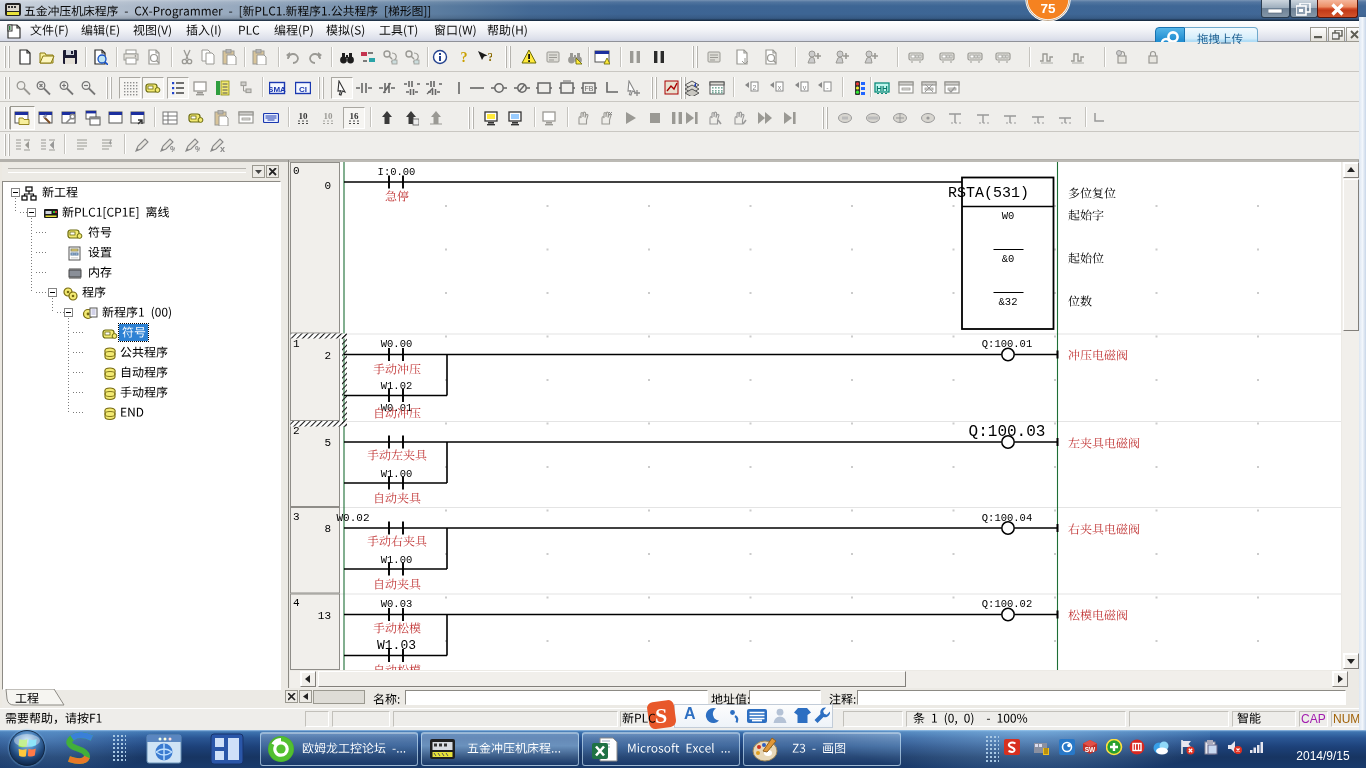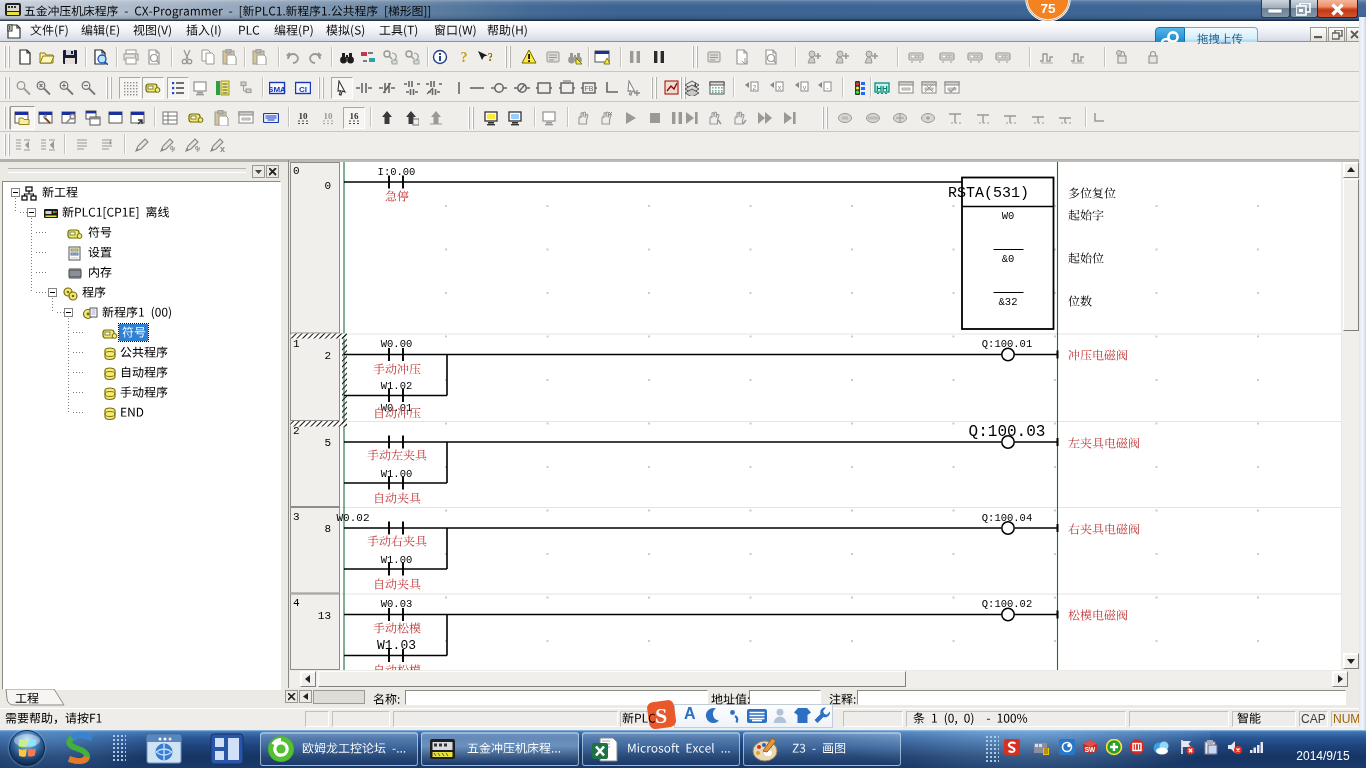--- a/index.html
+++ b/index.html
@@ -1084,21 +1084,21 @@
     <div style="position:absolute;left:305px;top:711px;width:24px;height:16px;border:1px solid #c2c0ba;border-right-color:#fff;border-bottom-color:#fff;"></div>
     <div style="position:absolute;left:332px;top:711px;width:58px;height:16px;border:1px solid #c2c0ba;border-right-color:#fff;border-bottom-color:#fff;"></div>
     <div style="position:absolute;left:393px;top:711px;width:225px;height:16px;border:1px solid #c2c0ba;border-right-color:#fff;border-bottom-color:#fff;"></div>
     <div style="position:absolute;left:620px;top:711px;width:120px;height:16px;border:1px solid #c2c0ba;border-right-color:#fff;border-bottom-color:#fff;"></div>
     <div style="position:absolute;left:843px;top:711px;width:60px;height:16px;border:1px solid #c2c0ba;border-right-color:#fff;border-bottom-color:#fff;"></div>
     <div style="position:absolute;left:906px;top:711px;width:220px;height:16px;border:1px solid #c2c0ba;border-right-color:#fff;border-bottom-color:#fff;"></div>
     <div style="position:absolute;left:1129px;top:711px;width:100px;height:16px;border:1px solid #c2c0ba;border-right-color:#fff;border-bottom-color:#fff;"></div>
     <div style="position:absolute;left:1232px;top:711px;width:64px;height:16px;border:1px solid #c2c0ba;border-right-color:#fff;border-bottom-color:#fff;"></div>
     <div style="position:absolute;left:1299px;top:711px;width:29px;height:16px;border:1px solid #c2c0ba;border-right-color:#fff;border-bottom-color:#fff;"></div>
     <div style="position:absolute;left:1331px;top:711px;width:34px;height:16px;border:1px solid #c2c0ba;border-right-color:#fff;border-bottom-color:#fff;"></div>
-    <div style="position:absolute;left:1301px;top:712px;font-size:12px;color:#404040">CAP</div>
+    <div style="position:absolute;left:1301px;top:712px;font-size:12px;color:#a21caf">CAP</div>
     <div style="position:absolute;left:1333px;top:712px;font-size:12px;color:#a16207">NUM</div>
     <div style="position:absolute;left:0px;top:730px;width:1366px;height:38px;background:linear-gradient(180deg,#79a7d3 0,#3e74b0 2px,#2a5694 8px,#1d4179 17px,#173562 27px,#193a6c 38px);"></div>
     <div style="position:absolute;left:0px;top:730px;width:1366px;height:1px;background:#7fabd8;"></div>
     <div style="position:absolute;left:810px;top:730px;width:400px;height:38px;background:radial-gradient(ellipse 300px 70px at 55% -10%,rgba(150,200,240,0.65),rgba(150,200,240,0) 72%);"></div>
     <div style="position:absolute;left:0px;top:730px;width:160px;height:38px;background:radial-gradient(ellipse 160px 50px at 30% 20%,rgba(120,175,225,0.45),rgba(120,175,225,0) 75%);"></div>
     <svg class="ab" style="left:4px;top:728px" width="46" height="40">
 <defs>
         <radialGradient id="orb" cx="50%" cy="30%" r="70%">
           <stop offset="0%" stop-color="#b8dcf8"></stop>
           <stop offset="40%" stop-color="#4a82bc"></stop>

